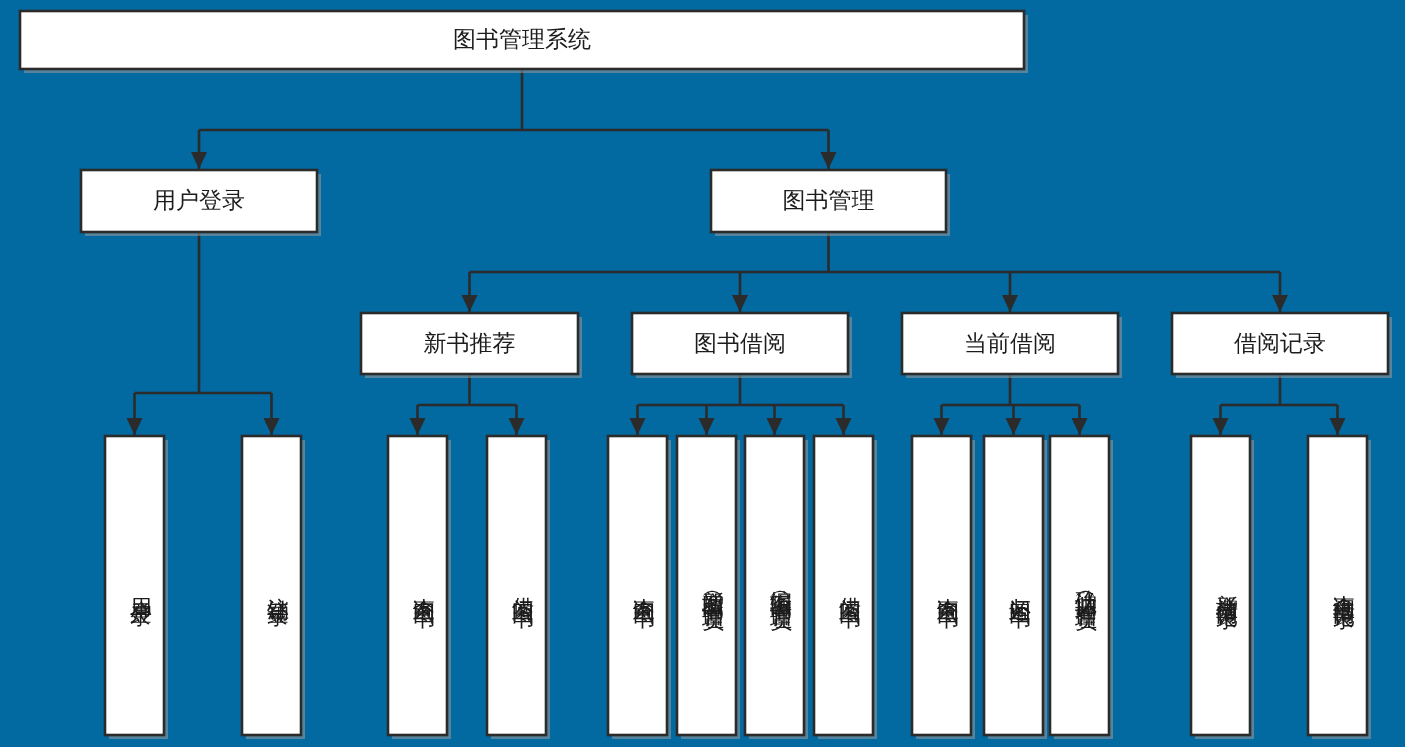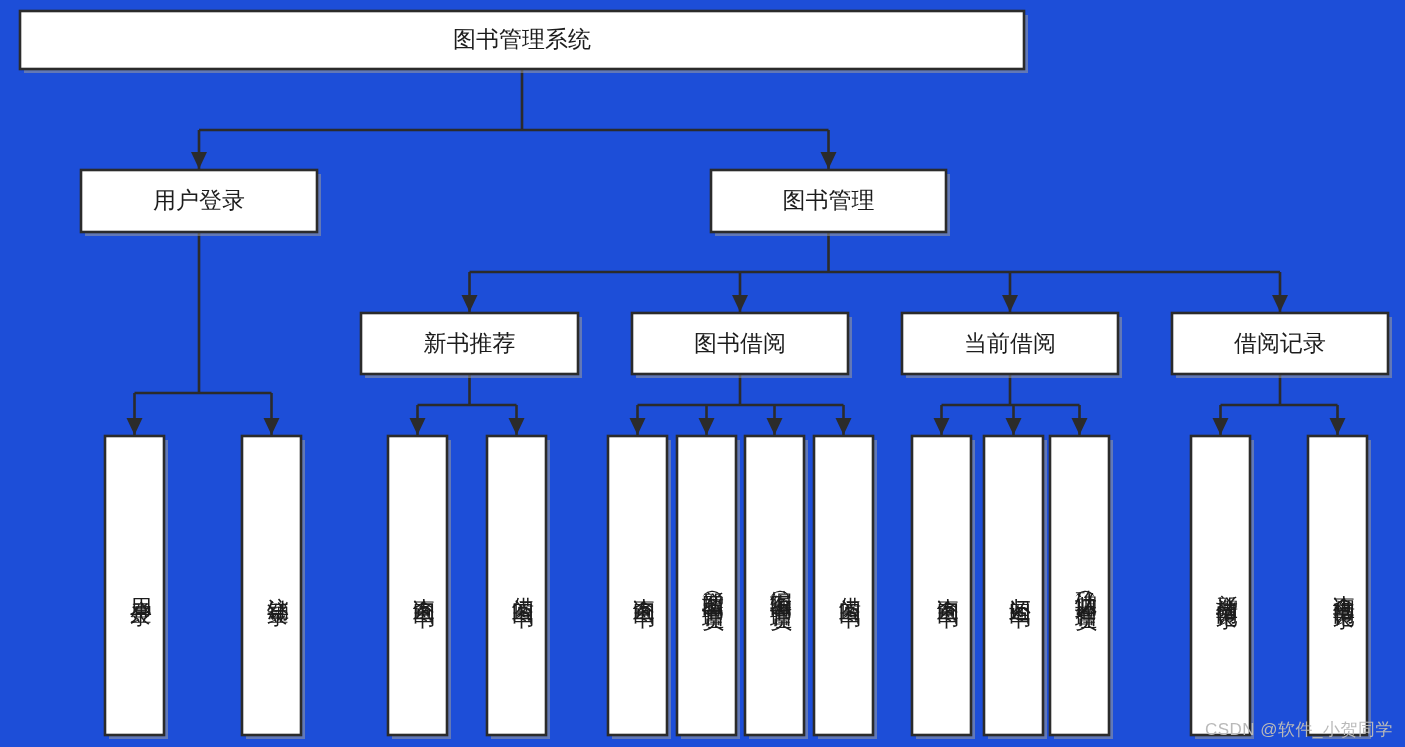--- a/index.html
+++ b/index.html
@@ -7,21 +7,21 @@
     padding: 0;
     background: #ffffff;
   }
   body {
     font-family: "Liberation Sans", "DejaVu Sans", sans-serif;
   }
   #stage {
     position: relative;
     width: 1405px;
     height: 747px;
-    background: #1d4ed8;
+    background: #0369a1;
     overflow: hidden;
   }
   #diagram-svg {
     position: absolute;
     left: 0;
     top: 0;
     width: 1405px;
     height: 747px;
   }
   .node-box {
@@ -224,14 +224,13 @@
           <rect x="1191" y="436" width="59" height="299" class="node-box"></rect>
           <text x="1227.5" y="585.5" class="node-label-v" dominant-baseline="central" text-anchor="middle">新增借阅记录</text>
         </g>
         <g>
           <rect x="1312" y="440" width="59" height="299" class="node-shadow"></rect>
           <rect x="1308" y="436" width="59" height="299" class="node-box"></rect>
           <text x="1344.5" y="585.5" class="node-label-v" dominant-baseline="central" text-anchor="middle">查询借阅记录</text>
         </g>
       </g>
   </svg>
-  <div class="watermark">CSDN @软件_小贺同学</div>
 </div>
 
 </body></html>

